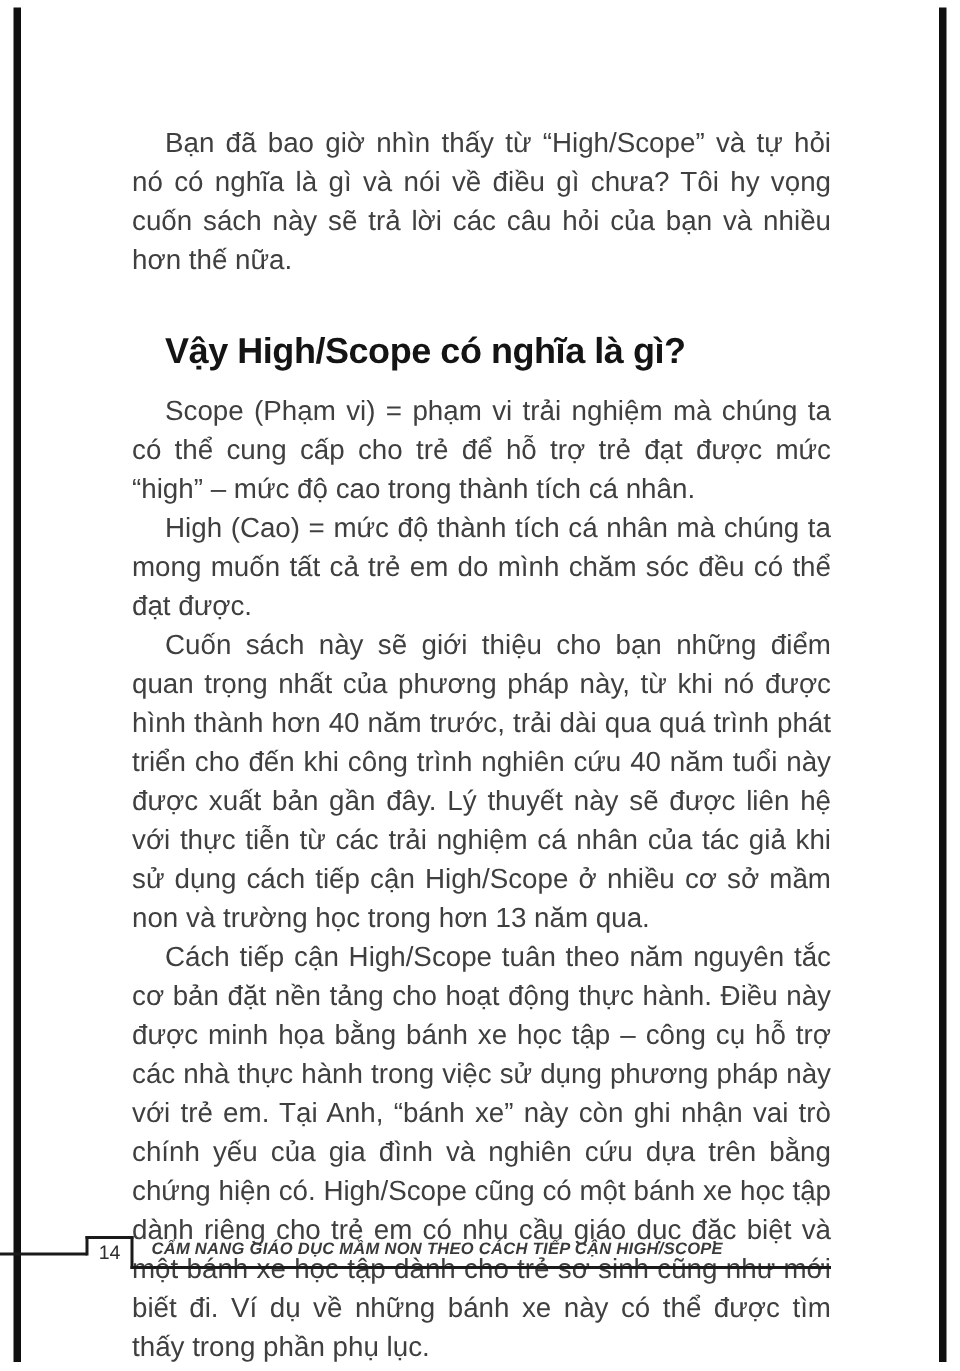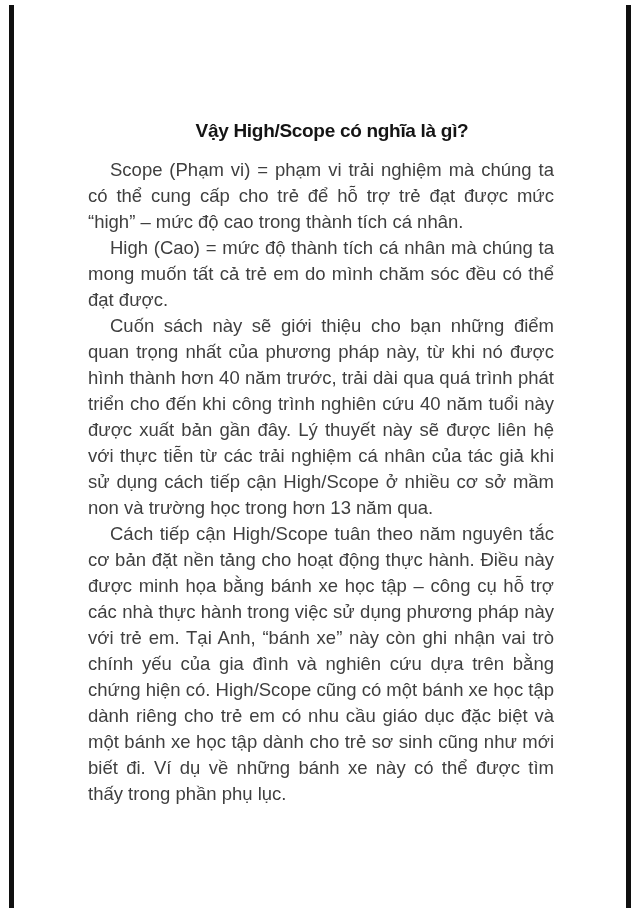--- a/index.html
+++ b/index.html
@@ -32,26 +32,26 @@
     text-align: justify;
     text-justify: inter-word;
   }
   .content p {
     margin: 0;
     text-indent: 22px;
   }
   .content h2 {
     margin: 36px 0 14px 0;
     padding-left: 22px;
-    font-size: 19px;
+    font-size: 24px;
     line-height: 25px;
     font-weight: 700;
     letter-spacing: -0.3px;
     color: #141414;
-    text-align: center;
+    text-align: left;
   }
 
   .footer { position: absolute; left: 0; top: 822px; width: 640px; height: 30px; }
   .footer .stub {
     position: absolute; left: 0; top: 13px; width: 58px; height: 2px; background: #1a1a1a;
   }
   .footer .box-top {
     position: absolute; left: 57px; top: 2px; width: 32px; height: 2px; background: #1a1a1a;
   }
   .footer .box-left {
@@ -75,26 +75,36 @@
 </style>
 </head>
 <body>
 
 <div class="page">
 
   <div class="edge-bar edge-left"></div>
   <div class="edge-bar edge-right"></div>
 
   <main class="content">
+    <p>Bạn đã bao giờ nhìn thấy từ “High/Scope” và tự hỏi nó có nghĩa là gì và nói về điều gì chưa? Tôi hy vọng cuốn sách này sẽ trả lời các câu hỏi của bạn và nhiều hơn thế nữa.</p>
 
     <h2>Vậy High/Scope có nghĩa là gì?</h2>
 
     <p>Scope (Phạm vi) = phạm vi trải nghiệm mà chúng ta có thể cung cấp cho trẻ để hỗ trợ trẻ đạt được mức “high” – mức độ cao trong thành tích cá nhân.</p>
 
     <p>High (Cao) = mức độ thành tích cá nhân mà chúng ta mong muốn tất cả trẻ em do mình chăm sóc đều có thể đạt được.</p>
 
     <p>Cuốn sách này sẽ giới thiệu cho bạn những điểm quan trọng nhất của phương pháp này, từ khi nó được hình thành hơn 40 năm trước, trải dài qua quá trình phát triển cho đến khi công trình nghiên cứu 40 năm tuổi này được xuất bản gần đây. Lý thuyết này sẽ được liên hệ với thực tiễn từ các trải nghiệm cá nhân của tác giả khi sử dụng cách tiếp cận High/Scope ở nhiều cơ sở mầm non và trường học trong hơn 13 năm qua.</p>
 
     <p>Cách tiếp cận High/Scope tuân theo năm nguyên tắc cơ bản đặt nền tảng cho hoạt động thực hành. Điều này được minh họa bằng bánh xe học tập – công cụ hỗ trợ các nhà thực hành trong việc sử dụng phương pháp này với trẻ em. Tại Anh, “bánh xe” này còn ghi nhận vai trò chính yếu của gia đình và nghiên cứu dựa trên bằng chứng hiện có. High/Scope cũng có một bánh xe học tập dành riêng cho trẻ em có nhu cầu giáo dục đặc biệt và một bánh xe học tập dành cho trẻ sơ sinh cũng như mới biết đi. Ví dụ về những bánh xe này có thể được tìm thấy trong phần phụ lục.</p>
   </main>
 
+  <footer class="footer">
+    <span class="stub"></span>
+    <span class="box-top"></span>
+    <span class="box-left"></span>
+    <span class="box-right"></span>
+    <span class="rule"></span>
+    <span class="pagenum">14</span>
+    <span class="running-title">CẨM NANG GIÁO DỤC MẦM NON THEO CÁCH TIẾP CẬN HIGH/SCOPE</span>
+  </footer>
 
 </div>
 
 </body></html>

